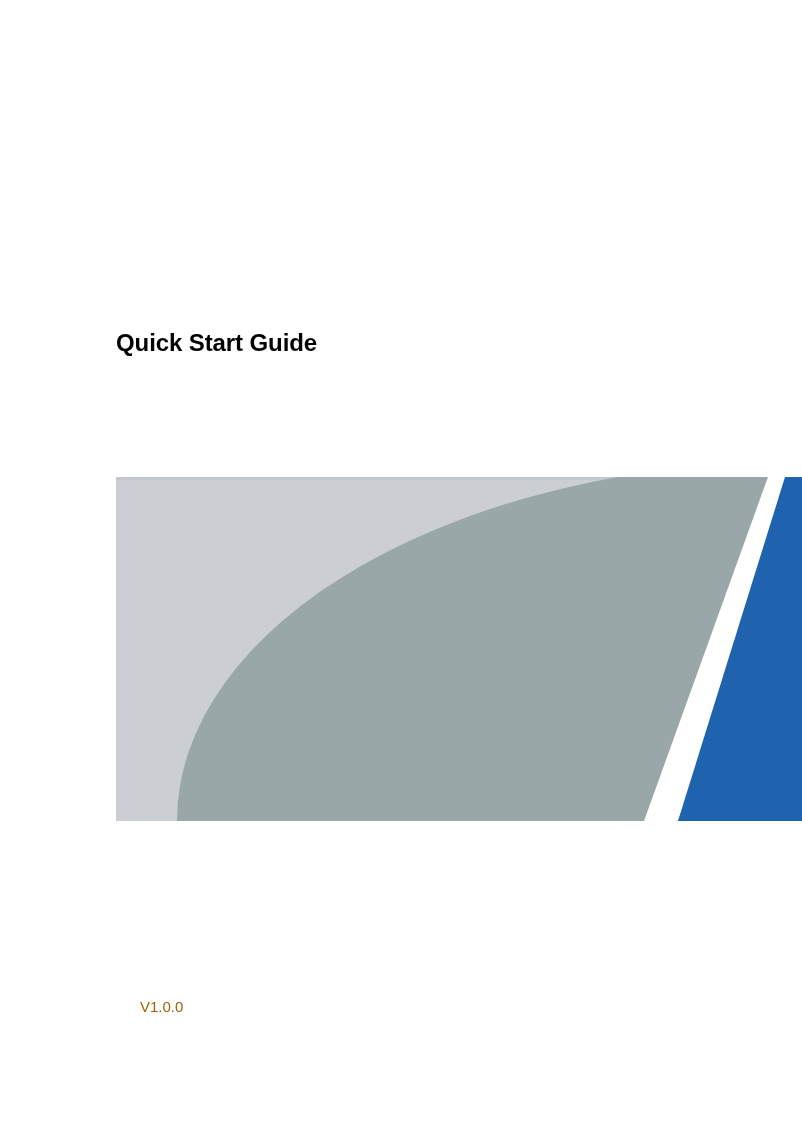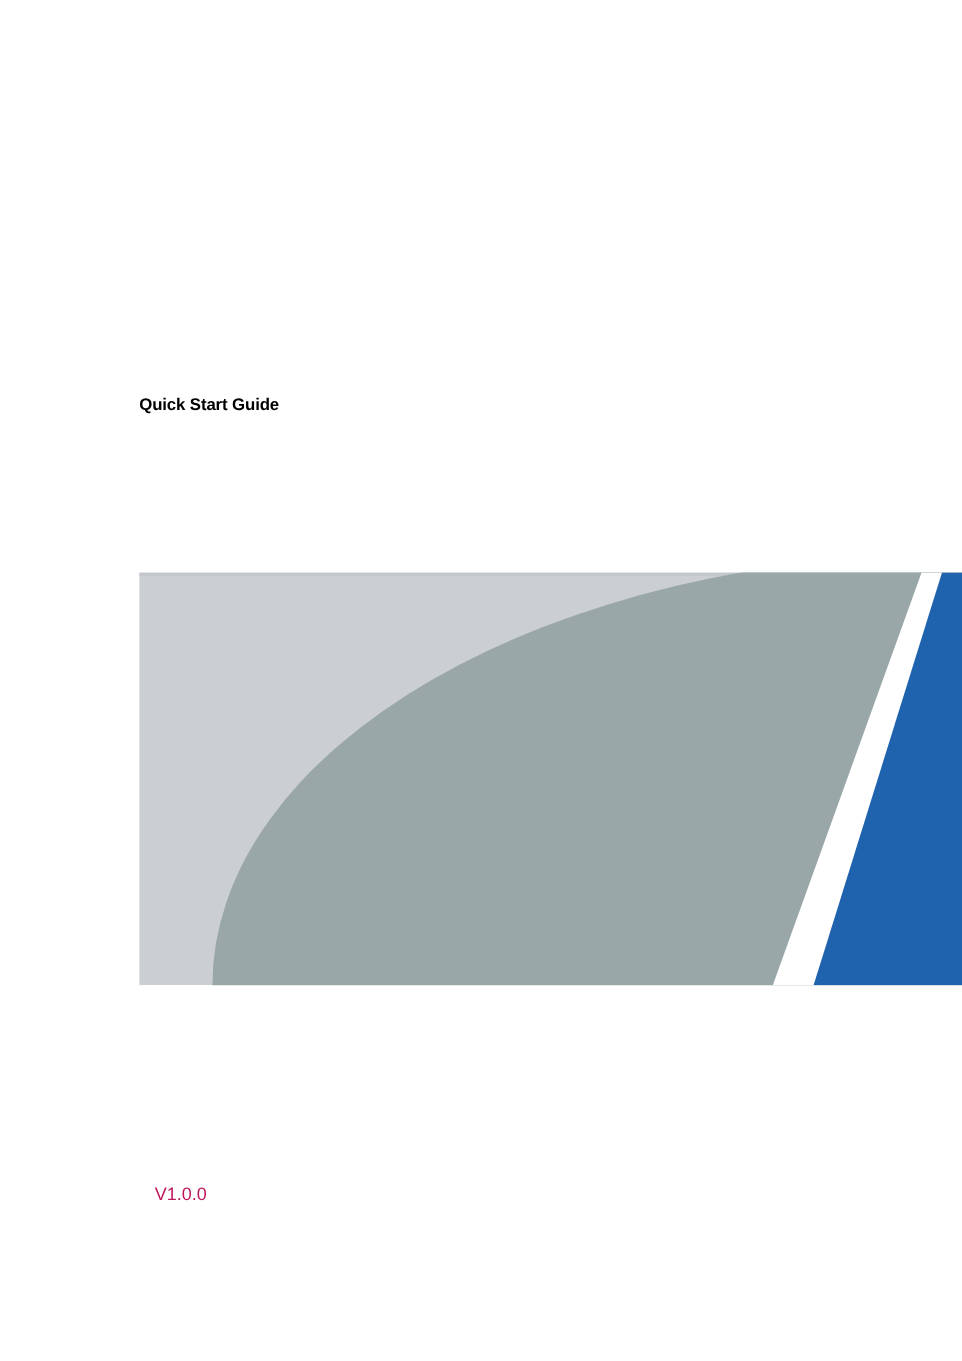--- a/index.html
+++ b/index.html
@@ -35,21 +35,21 @@
     font-weight: bold;
     line-height: 1.18;
     letter-spacing: -0.2px;
     color: #000000;
     white-space: nowrap;
   }
   .doc-subtitle {
     margin: 0;
     padding-top: 29px;
     font-family: "Liberation Sans", sans-serif;
-    font-size: 14px;
+    font-size: 24px;
     font-weight: bold;
     line-height: 1.2;
     letter-spacing: -0.1px;
     color: #000000;
     white-space: nowrap;
   }
 
   
   .cover-graphic {
     position: absolute;
@@ -64,26 +64,26 @@
     height: 100%;
   }
 
   
   .version-block {
     position: absolute;
     left: 128px;
     top: 986px;
   }
   .version-text {
-    margin: 1px;
+    margin: 12px;
     font-family: "Liberation Sans", sans-serif;
     font-size: 15px;
     font-weight: normal;
     line-height: 1.2;
-    color: #be185d;
+    color: #a16207;
     white-space: nowrap;
   }
 </style>
 </head>
 <body>
 
 <div class="page">
 
   <div class="title-block">
     <h2 class="doc-subtitle">Quick Start Guide</h2>

